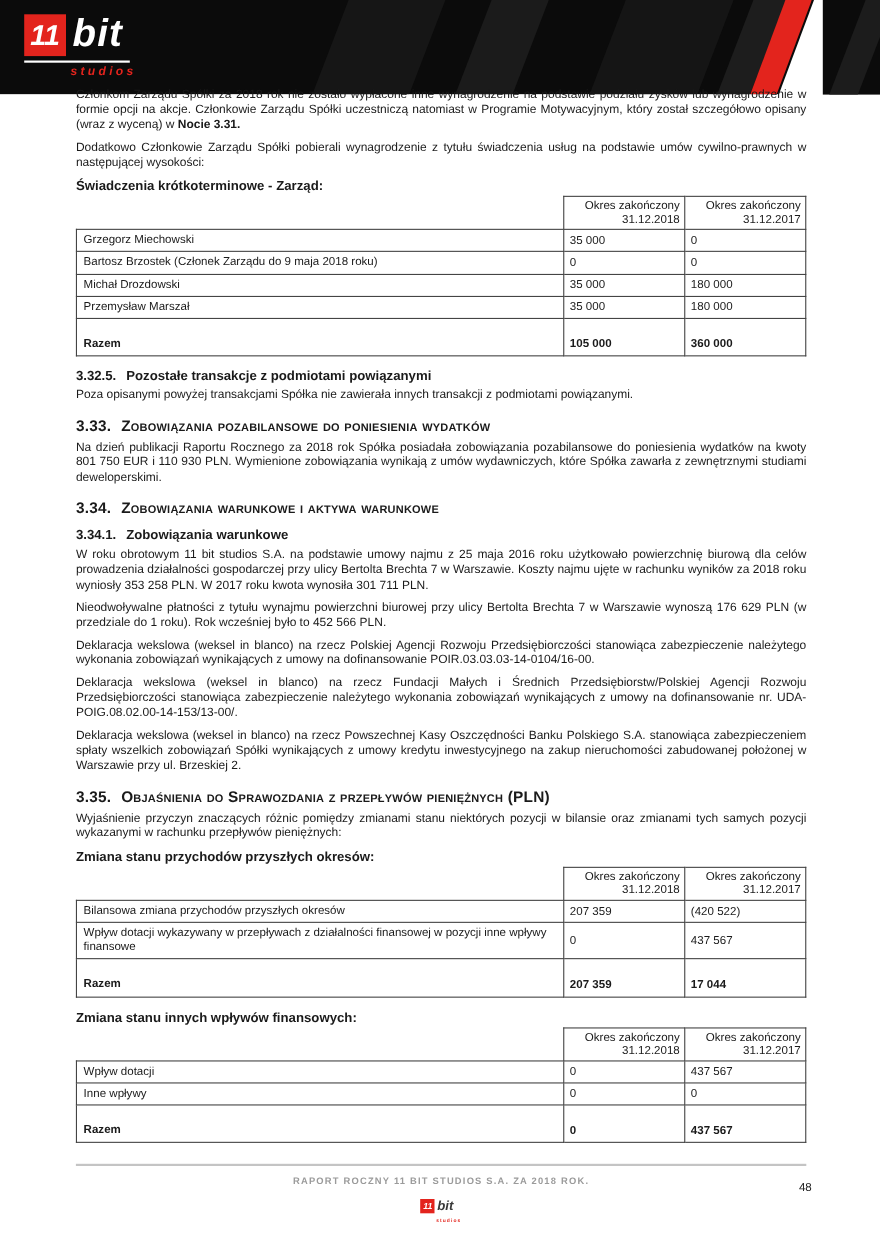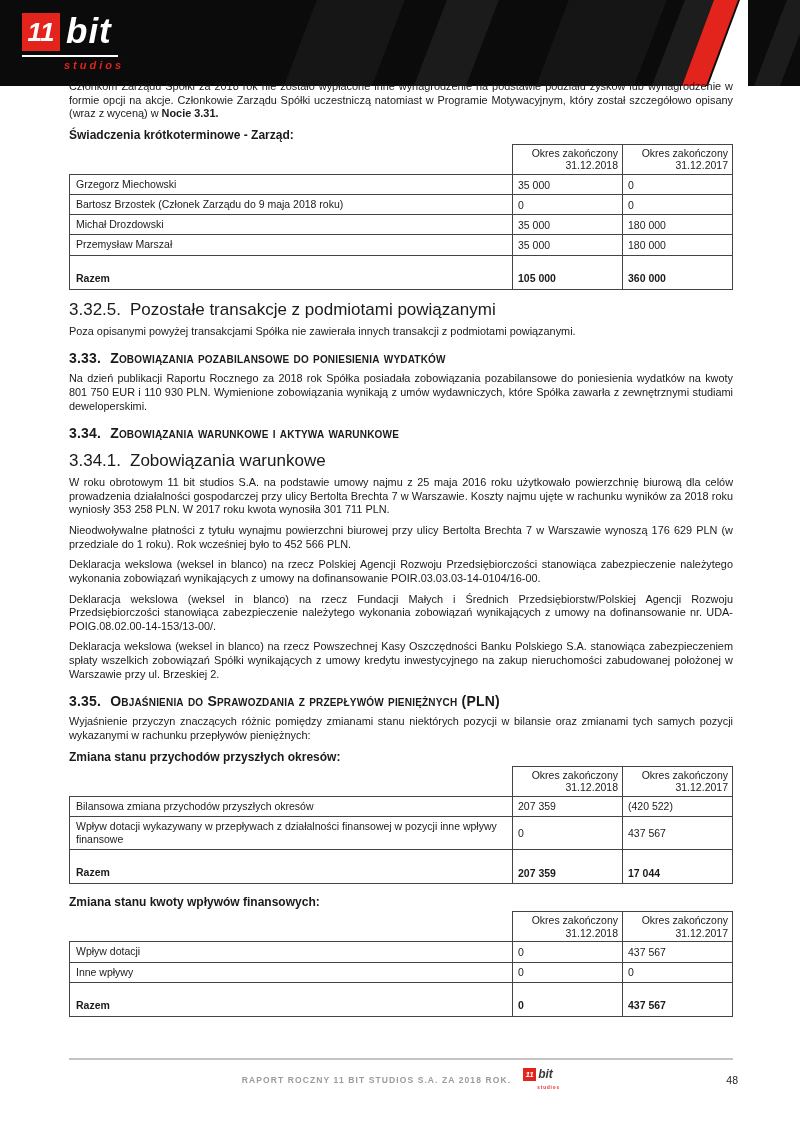--- a/index.html
+++ b/index.html
@@ -37,21 +37,21 @@
   }
   .logo-bit { color:#fff; font-weight:bold; font-style:italic; font-size:35px; line-height:36px; margin-left:6px; letter-spacing:1px; }
   .logo-rule { width:96px; height:2px; background:#ffffff; margin-top:4px; }
   .logo-studios { color:#e3241d; font-weight:bold; font-style:italic; font-size:11px; letter-spacing:3px; margin:2px 0 0 42px; }
 
   
   .content { position:absolute; left:69px; top:80px; width:664px; }
   .para { font-size:10.9px; line-height:1.25; text-align:justify; margin-bottom:7px; }
   .para strong { font-weight:bold; }
 
-  .sub-h { font-size:17px; font-weight:normal; margin:10px 0 5px; }
+  .sub-h { font-size:12px; font-weight:bold; margin:10px 0 5px; }
   .sub-num { margin-right:9px; }
 
   .sec-h { font-size:14px; font-weight:bold; margin:12px 0 6px; letter-spacing:0.2px; }
   .sec-num { margin-right:9px; }
   .sc { font-variant:small-caps; }
 
   .t-title { font-size:12px; font-weight:bold; margin:2px 0 2px; }
   .t-title.spaced { margin-top:11px; }
 
   .fin-table { width:100%; border-collapse:collapse; font-size:10.5px; margin-bottom:9px; table-layout:fixed; }
@@ -63,21 +63,21 @@
   .fin-table td { padding:3px 5px; vertical-align:middle; }
   .fin-table td.lbl { text-align:left; padding-left:6px; line-height:1.25; }
   .fin-table td.num { text-align:left; }
   .fin-table tr.total td { font-weight:bold; padding-top:16px; padding-bottom:4px; }
 
   
   .footer-rule { position:absolute; left:69px; top:1058px; width:664px; height:2px; background:#c4c4c4; }
   .footer-line {
     position:absolute; left:69px; top:1068px; width:664px;
     display:flex; justify-content:center; align-items:center; gap:12px;
-    color:#9b9b9b; font-size:8.5px; letter-spacing:1.1px; font-weight:bold;
+    color:#9b9b9b; font-size:8.5px; letter-spacing:1.1px; font-weight:bold;flex-direction:column;
   }
   .mini-logo { display:inline-block; }
   .mini-row { display:flex; align-items:flex-start; }
   .mini-box {
     width:13px; height:13px; background:#e3241d; color:#fff;
     display:flex; align-items:center; justify-content:center;
     font-weight:bold; font-style:italic; font-size:8px; letter-spacing:0;
   }
   .mini-bit { color:#3a3a3a; font-weight:bold; font-style:italic; font-size:12px; line-height:13px; margin-left:2px; letter-spacing:0; }
   .mini-studios { color:#e3241d; font-size:4.5px; letter-spacing:1px; font-weight:bold; margin-left:14px; margin-top:1px; }
@@ -108,20 +108,21 @@
     <div class="red-stripe"></div>
     <div class="corner">
       <div class="corner-chev"></div>
     </div>
   </div>
 
   <div class="content">
 
     <p class="para"><span>Członkom Zarządu Spółki za 2018 rok nie zostało wypłacone inne wynagrodzenie na podstawie podziału zysków lub wynagrodzenie w formie opcji na akcje. Członkowie Zarządu Spółki uczestniczą natomiast w Programie Motywacyjnym, który został szczegółowo opisany (wraz z wyceną) w </span><strong>Nocie 3.31.</strong></p>
 
+    <p class="para">Dodatkowo Członkowie Zarządu Spółki pobierali wynagrodzenie z tytułu świadczenia usług na podstawie umów cywilno-prawnych w następującej wysokości:</p>
 
     <h4 class="t-title">Świadczenia krótkoterminowe - Zarząd:</h4>
 
     <table class="fin-table">
       <thead>
         <tr>
           <th class="blank"></th>
           <th class="num">
               <span>Okres zakończony</span>
               <span>31.12.2018</span>
@@ -211,21 +212,21 @@
           <td class="num">437 567</td>
         </tr>
         <tr class="total">
           <td class="lbl">Razem</td>
           <td class="num">207 359</td>
           <td class="num">17 044</td>
         </tr>
       </tbody>
     </table>
 
-    <h4 class="t-title spaced">Zmiana stanu kwoty wpływów finansowych:</h4>
+    <h4 class="t-title spaced">Zmiana stanu innych wpływów finansowych:</h4>
 
     <table class="fin-table">
       <thead>
         <tr>
           <th class="blank"></th>
           <th class="num">
               <span>Okres zakończony</span>
               <span>31.12.2018</span>
             </th>
           <th class="num">

